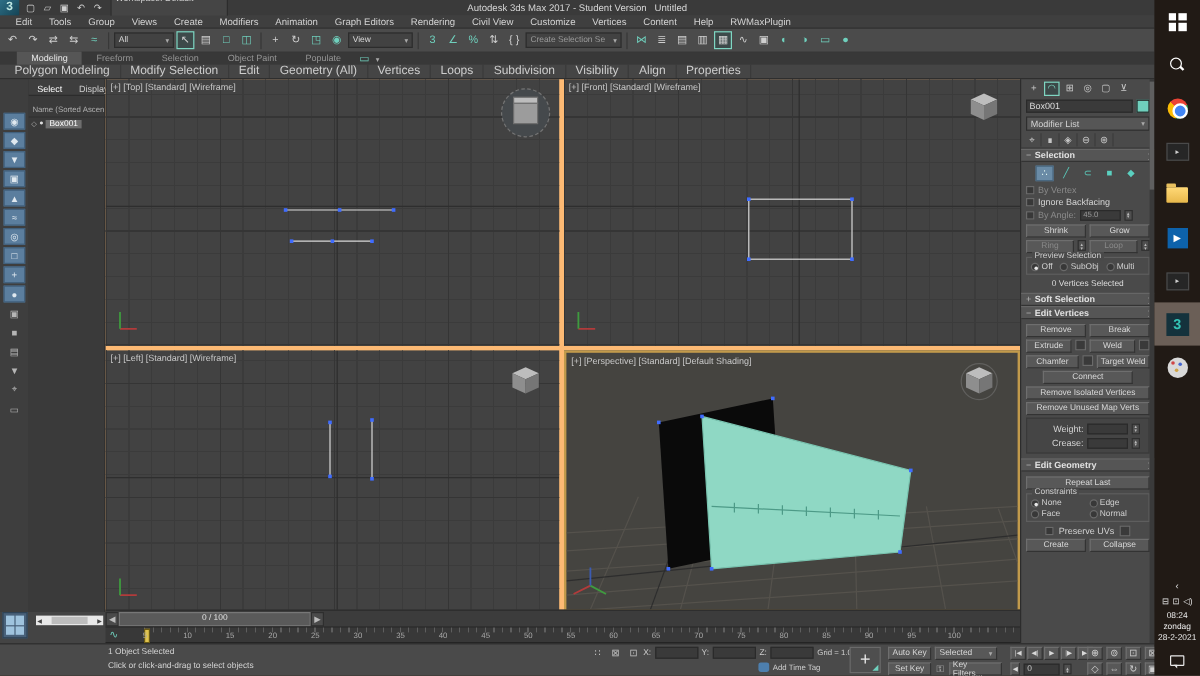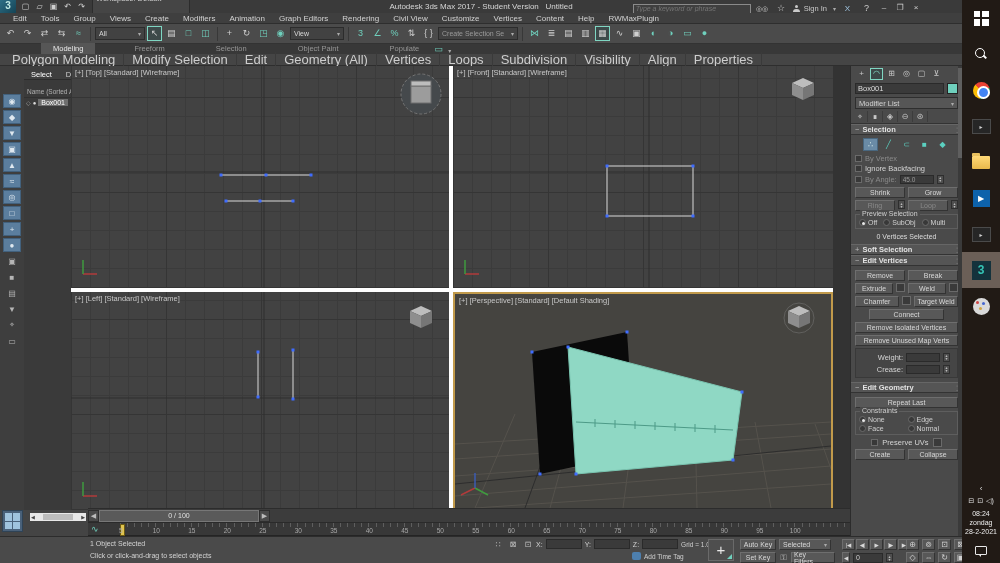--- a/index.html
+++ b/index.html
@@ -24,39 +24,39 @@
   
   .toolbar{position:absolute;left:0;top:24px;width:962px;height:20px;background:#4b4b4b;display:flex;align-items:center;gap:2px;padding:0 3px;border-bottom:1px solid #333}
   .ticon{width:15px;height:15px;display:inline-flex;align-items:center;justify-content:center;color:#cfcfcf;font-size:9px;line-height:1}
   .ticon.teal{color:#6fd0bd}
   .ticon.active{border:1px solid #7fd6c2;background:#3d4a4a}
   .tsep{width:1px;height:14px;background:#383838;margin:0 2px}
   .tdd{display:flex;align-items:center;justify-content:space-between;background:#424242;border:1px solid #2c2c2c;height:13px;font-size:7px;color:#d8d8d8;padding:0 3px}
   .caret{font-size:6px;color:#aaa;margin-left:2px}
   
   .ribbontabs{position:absolute;left:0;top:44px;width:962px;height:10px;background:#383838;display:flex;align-items:flex-end;padding-left:14px}
-  .rtab{font-size:7.5px;color:#969696;padding:1px 12px;margin-left:27px;}
+  .rtab{font-size:7.5px;color:#969696;padding:1px 12px;}
   .rtab.active{background:#565656;color:#e8e8e8}
   .ribbonpanels{position:absolute;left:0;top:54px;width:962px;height:12px;background:#454545;display:flex;align-items:center;padding-left:4px;border-bottom:1px solid #2e2e2e}
-  .rpanel{font-size:13px;color:#cdcdcd;padding:0 8px;border-right:1px solid #3a3a3a}
+  .rpanel{font-size:10px;color:#cdcdcd;padding:0 8px;border-right:1px solid #3a3a3a}
   
   #workspace{position:absolute;left:0;top:66px;width:962px;height:444px;background:#333}
   .leftstrip{position:absolute;left:0;top:0;width:24px;height:444px;background:#3e3e3e;display:flex;flex-direction:column;align-items:center;padding-top:28px;gap:2px}
   .lsi{width:18px;height:14px;display:flex;align-items:center;justify-content:center;font-size:8px;color:#dfe8ef}
   .lsi.blue{background:#5b7e9e;border:1px solid #42617d}
   .lsi:not(.blue){color:#b5b5b5}
   .explorer{position:absolute;left:24px;top:0;width:64px;height:444px;background:#3a3a3a;border-right:1px solid #2c2c2c}
   .exp-tabs{display:flex;height:14px;align-items:flex-end;background:#3e3e3e;border-bottom:1px solid #2c2c2c}
   .exp-tab{font-size:7.5px;color:#cfcfcf;padding:0 7px}
   .exp-tab.active{color:#fff}
   .exp-head{font-size:6.5px;color:#b0b0b0;padding:8px 3px 2px 3px;white-space:nowrap;overflow:hidden;border-bottom:1px solid #303030}
   .exp-row{display:flex;align-items:center;gap:2px;padding:1px 2px;font-size:7px;color:#ddd}
   .exp-row .nm{background:#6e6e6e;color:#fff;padding:0 3px}
   
-  #viewports{position:absolute;left:71px;top:0;width:762px;height:444px;background:#ffffff}
+  #viewports{position:absolute;left:88px;top:0;width:762px;height:444px;background:#fdba74}
   .vp{position:absolute;background:#424242;overflow:hidden;
     background-image:
       repeating-linear-gradient(0deg,#353535 0 1px,transparent 1px 95px),
       repeating-linear-gradient(90deg,#353535 0 1px,transparent 1px 95px),
       repeating-linear-gradient(0deg,#3b3b3b 0 1px,transparent 1px 19px),
       repeating-linear-gradient(90deg,#3b3b3b 0 1px,transparent 1px 19px);}
   #vp-top{left:0;top:0;width:378px;height:222px}
   #vp-front{left:382px;top:0;width:380px;height:222px}
   #vp-left{left:0;top:226px;width:378px;height:218px}
   #vp-persp{left:382px;top:226px;width:380px;height:218px;background:#454440;background-image:none;border:2px solid #c19a4b}
@@ -172,33 +172,20 @@
           <span class="ticon">↶</span>
           <span class="ticon">↷</span>
         </div>
       <div class="workspace">
         <span>Workspace: Default</span>
         <span class="caret">▾</span>
       </div>
       <div class="title-center">
         <span>Autodesk 3ds Max 2017 - Student Version</span>&nbsp;&nbsp;&nbsp;<span>Untitled</span>
       </div>
-      <div class="tb-right">
-        <input class="searchbox" placeholder="Type a keyword or phrase" style="">
-        <span class="ticon" style="font-size:7px">◎◎</span>
-        <span class="ticon">☆</span>
-        <span class="person"></span>
-        <span style="font-size:7.5px">Sign In</span>
-        <span class="caret">▾</span>
-        <span class="ticon" style="font-size:8px;color:#9fc3de">X</span>
-        <span class="ticon">?</span>
-        <span class="winbtn">–</span>
-        <span class="winbtn">❐</span>
-        <span class="winbtn">×</span>
-      </div>
     </div>
 
     <div class="menubar">
 
     <span class="mi">Edit</span>
         <span class="mi">Tools</span>
         <span class="mi">Group</span>
         <span class="mi">Views</span>
         <span class="mi">Create</span>
         <span class="mi">Modifiers</span>

